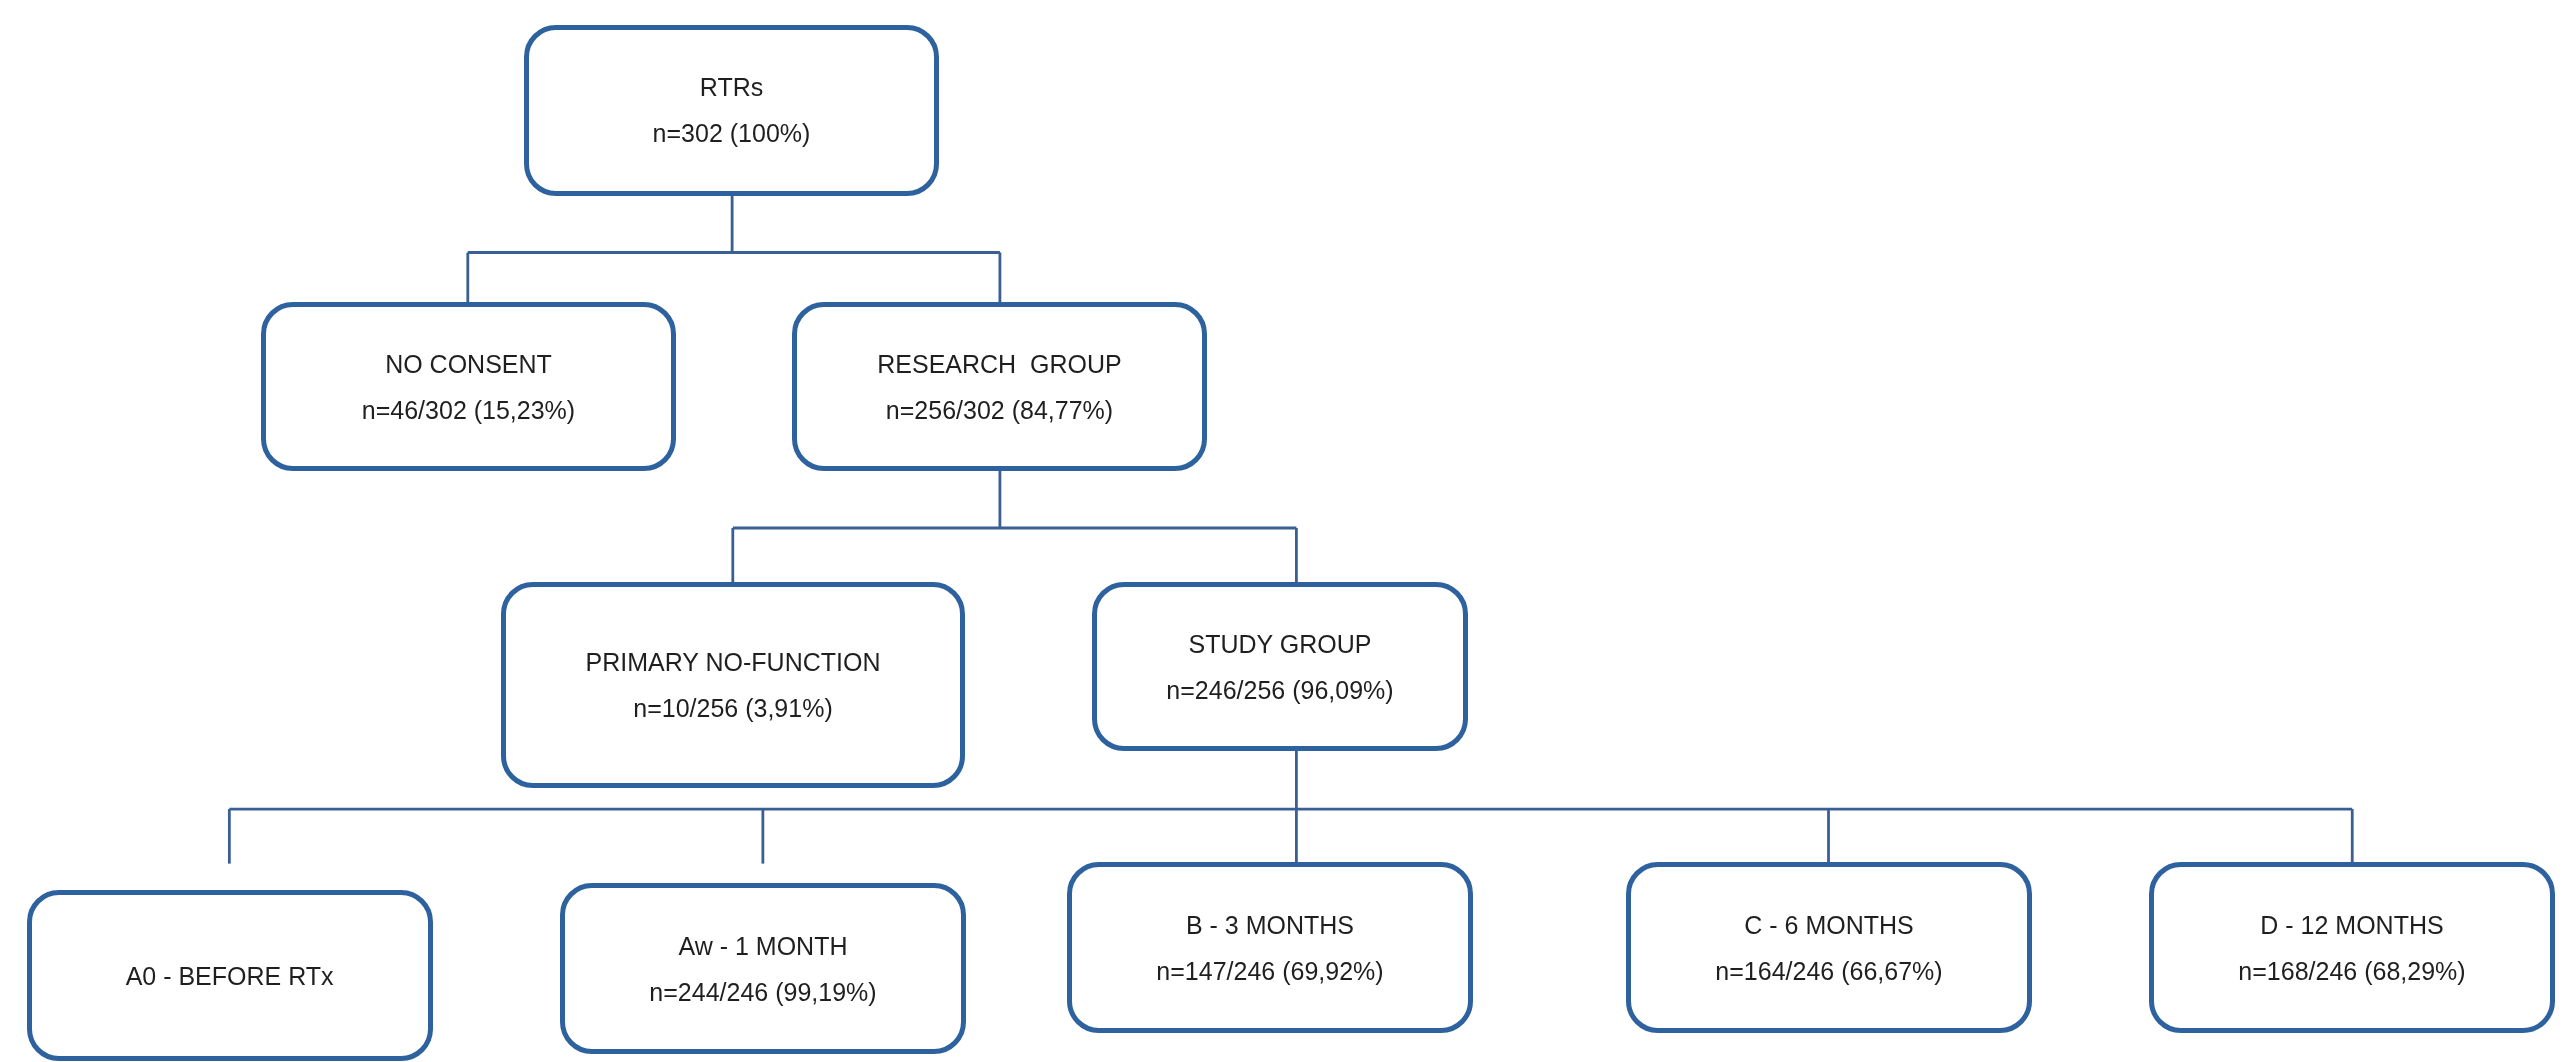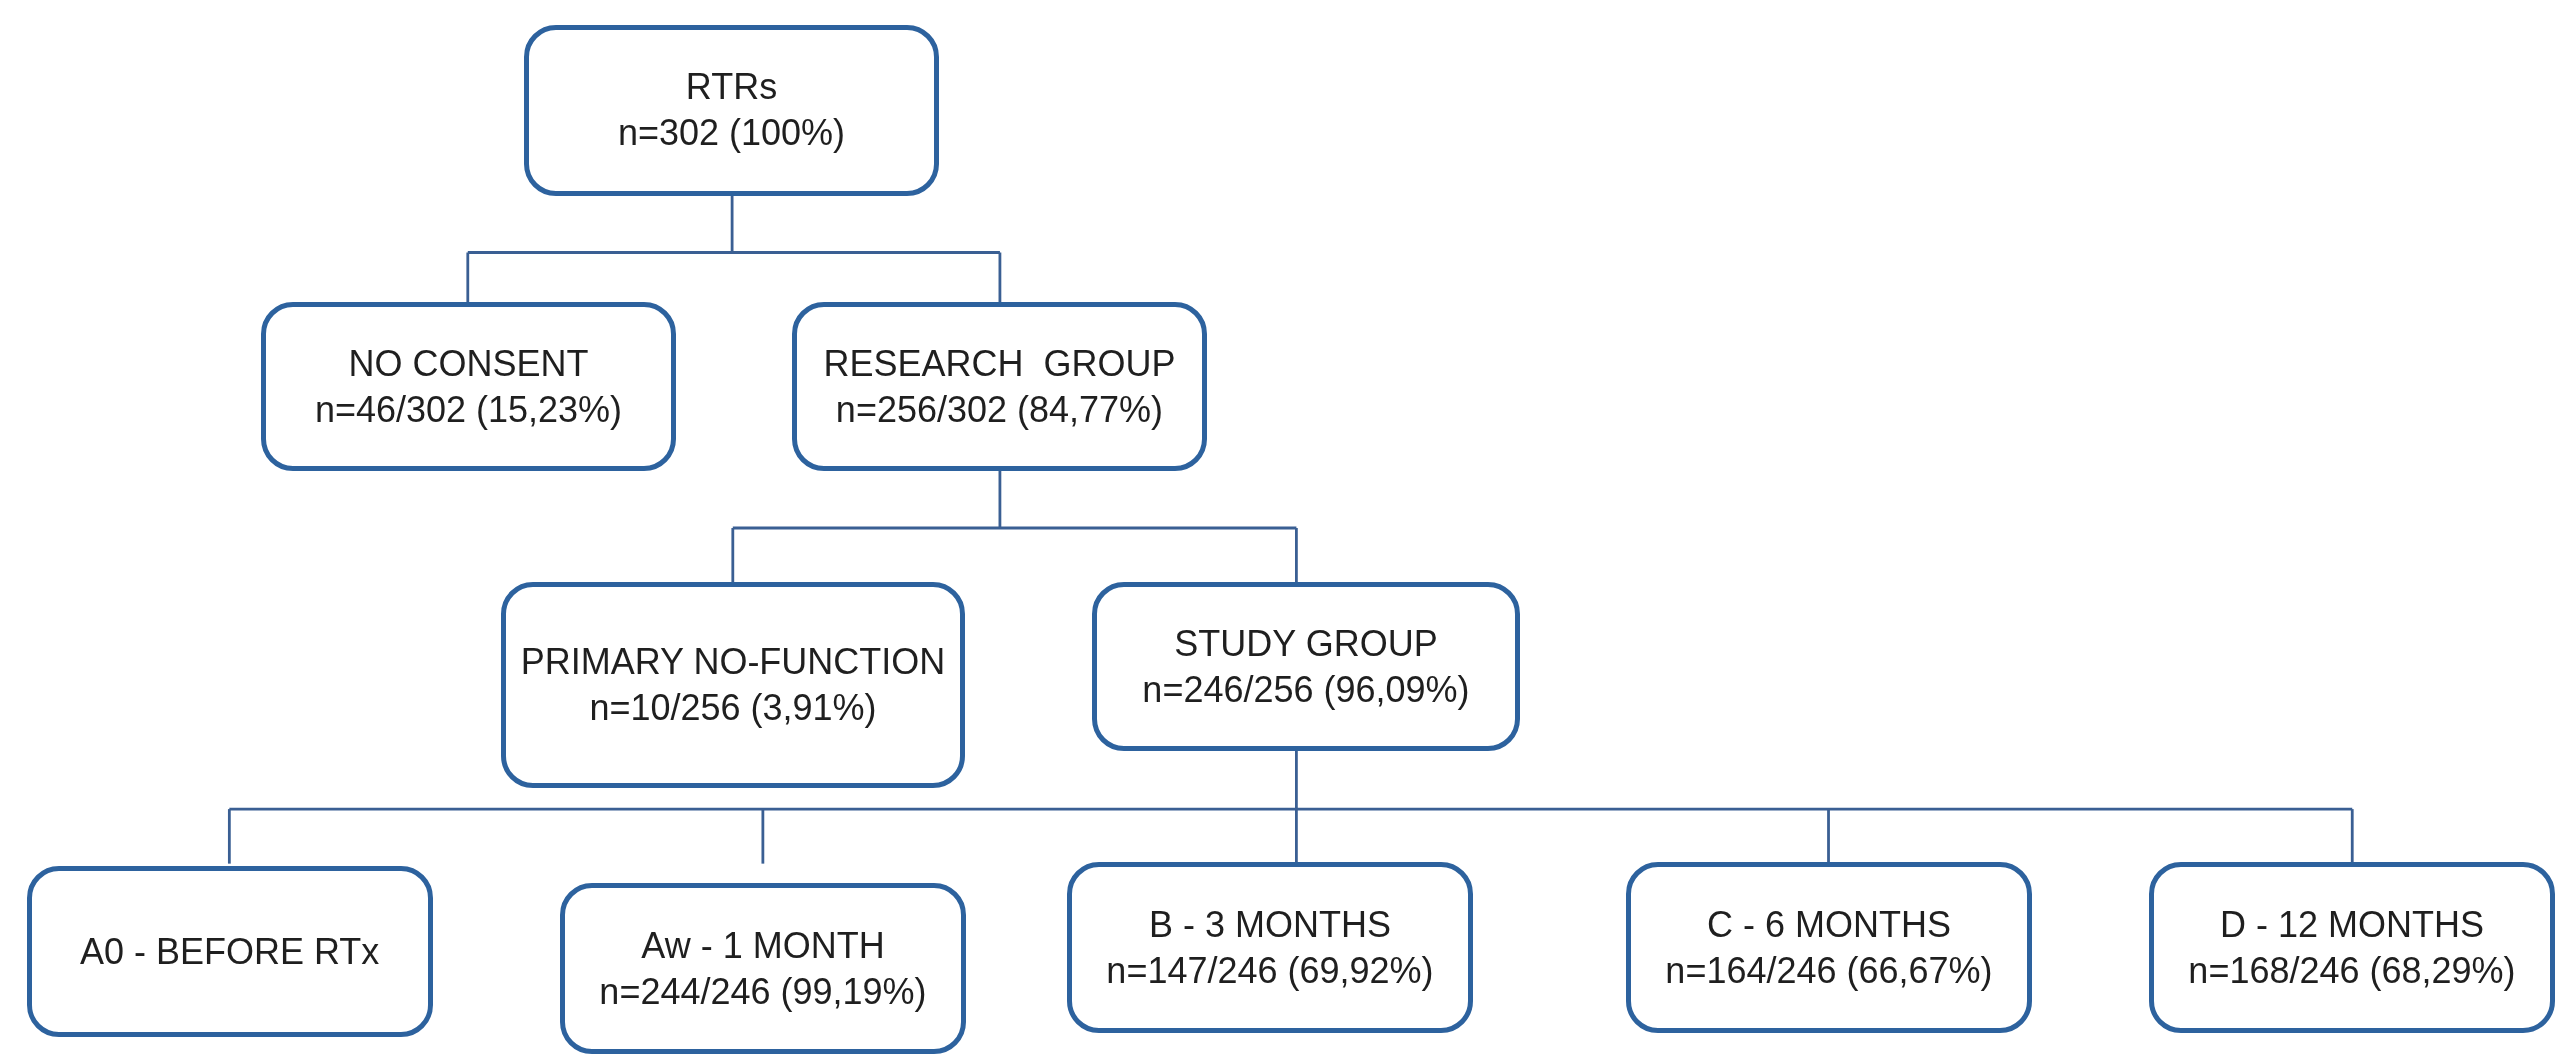--- a/index.html
+++ b/index.html
@@ -25,21 +25,21 @@
     box-sizing:border-box;
     border:5.6px solid var(--box-border);
     border-radius:32px;
     background:var(--bg);
     display:flex;
     flex-direction:column;
     align-items:center;
     justify-content:center;
     text-align:center;
     color:var(--text);
-    font-size:36px;
+    font-size:25px;
     line-height:46px;
     white-space:pre-wrap;
   }
   .node .box-label,.node .box-stat{display:block;}
 </style>
 </head>
 <body>
 
 <div id="canvas">
 
@@ -77,26 +77,26 @@
   <div class="node" style="left:792px;top:302px;width:415px;height:169px;">
     <span class="box-label">RESEARCH  GROUP</span>
     <span class="box-stat">n=256/302 (84,77%)</span>
   </div>
 
   <div class="node" style="left:501px;top:582px;width:464px;height:206px;">
     <span class="box-label">PRIMARY NO-FUNCTION</span>
     <span class="box-stat">n=10/256 (3,91%)</span>
   </div>
 
-  <div class="node" style="left:1092px;top:582px;width:428px;height:169px;">
+  <div class="node" style="left:1092px;top:582px;width:376px;height:169px;">
     <span class="box-label">STUDY GROUP</span>
     <span class="box-stat">n=246/256 (96,09%)</span>
   </div>
 
-  <div class="node" style="left:26.6px;top:866px;width:406px;height:171px;">
+  <div class="node" style="left:26.6px;top:890px;width:406px;height:171px;">
     <span class="box-label">A0 - BEFORE RTx</span>
   </div>
 
   <div class="node" style="left:560px;top:862px;width:406px;height:171px;margin-top:21px;">
     <span class="box-label">Aw - 1 MONTH</span>
     <span class="box-stat">n=244/246 (99,19%)</span>
   </div>
 
   <div class="node" style="left:1067px;top:862px;width:406px;height:171px;">
     <span class="box-label">B - 3 MONTHS</span>

